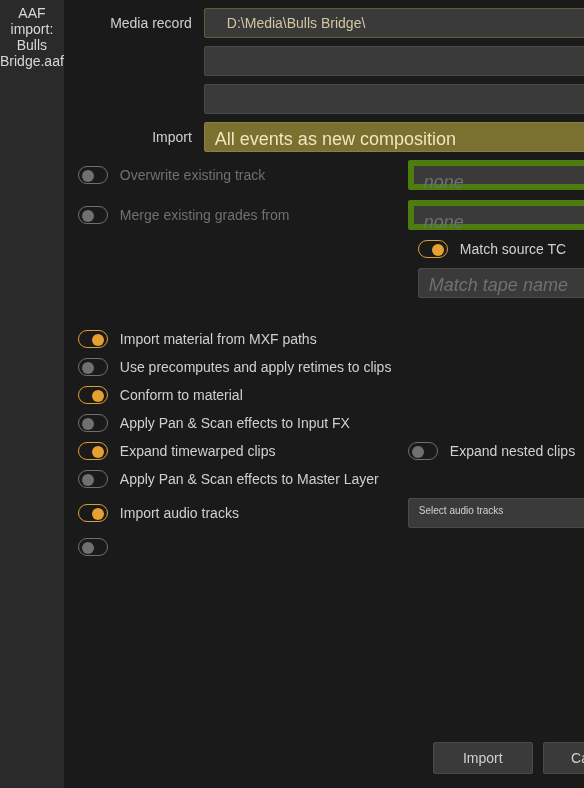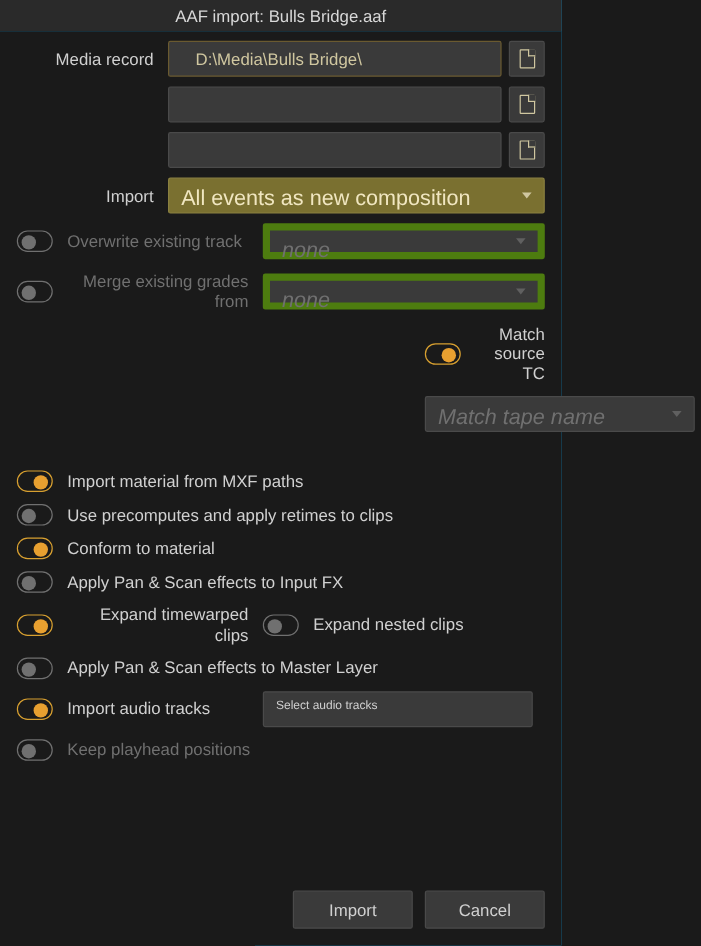--- a/index.html
+++ b/index.html
@@ -6,25 +6,25 @@
   body {
     background: #1a1a1a;
     font-family: -apple-system, Arial, sans-serif;
     font-size: 14px;
     color: #d0d0d0;
     width: 584px;
     height: 788px;
     overflow: hidden;
   }
   .window {
-    width: 468px;
+    width: 584px;
     height: 788px;
-    background: #0ea5e9;
-    display: flex;
-    flex-direction: column;
+    background: #7f1d1d;
+    display: flex;
+    flex-direction: row;
   }
   .titlebar {
     background: #2a2a2a;
     color: #d8d8d8;
     text-align: center;
     padding: 5px 0;
     font-size: 14px;
   }
   .content {
     background: #1a1a1a;
@@ -359,21 +359,20 @@
       </div>
       <div class="opt-right">
         <div class="button-like">Select audio tracks</div>
       </div>
     </div>
 
     <div class="opt-row">
       <div class="toggle off">
           <div class="knob"></div>
         </div>
-      <div class="opt-label dim">Keep playhead positions</div>
     </div>
 
     <div class="button-bar">
       <div class="btn">Import</div>
       <div class="btn">Cancel</div>
     </div>
 
   </div>
 </div>
 

